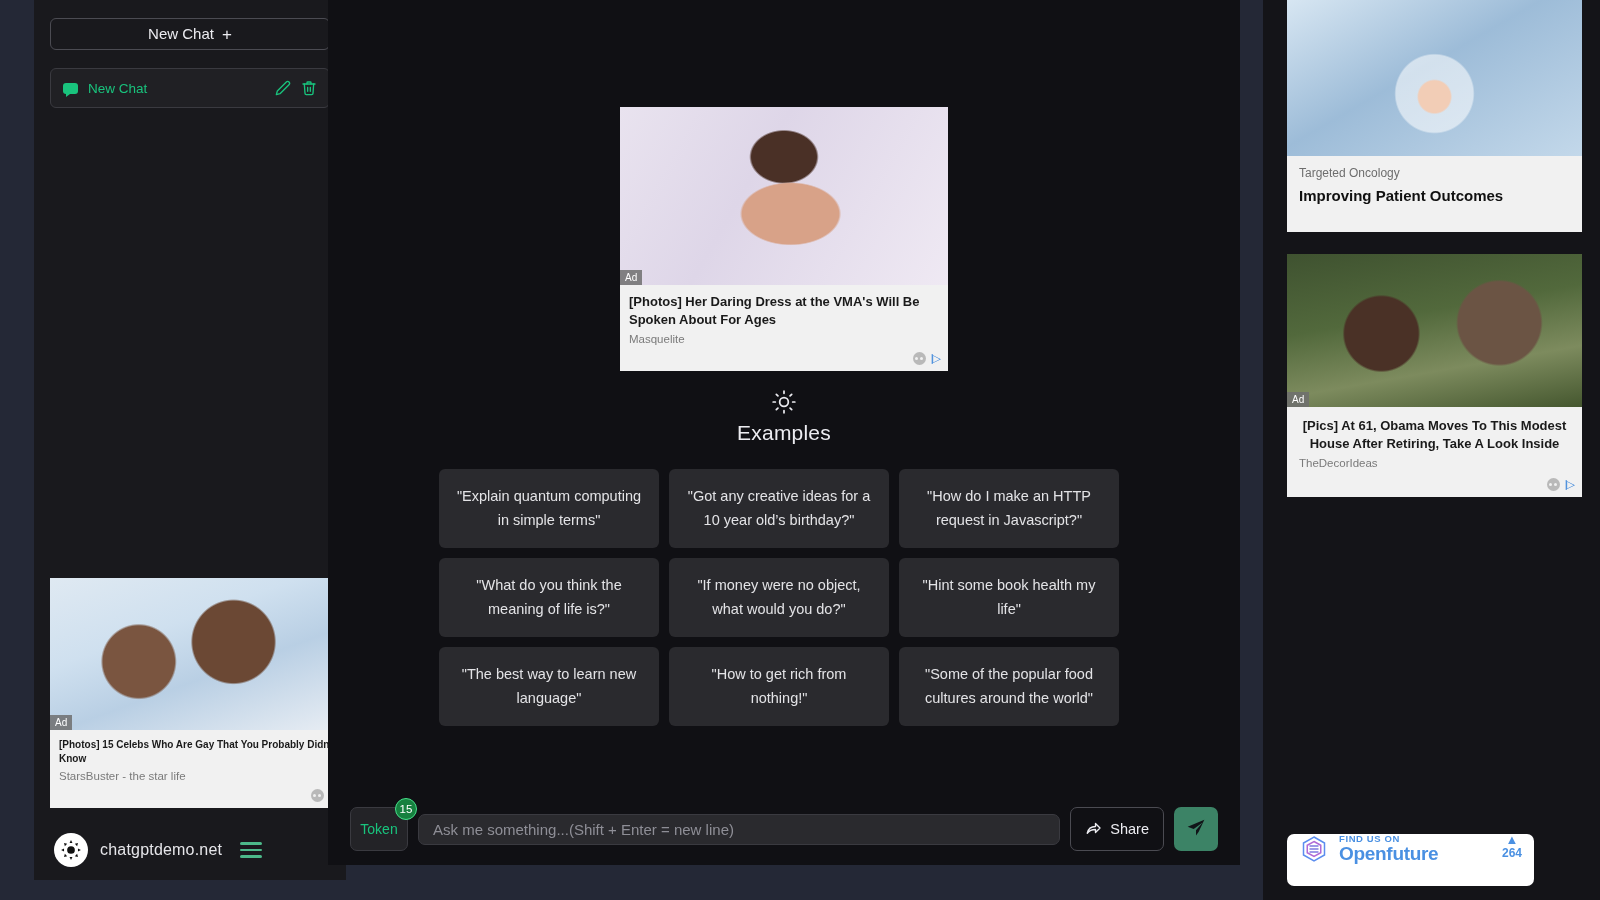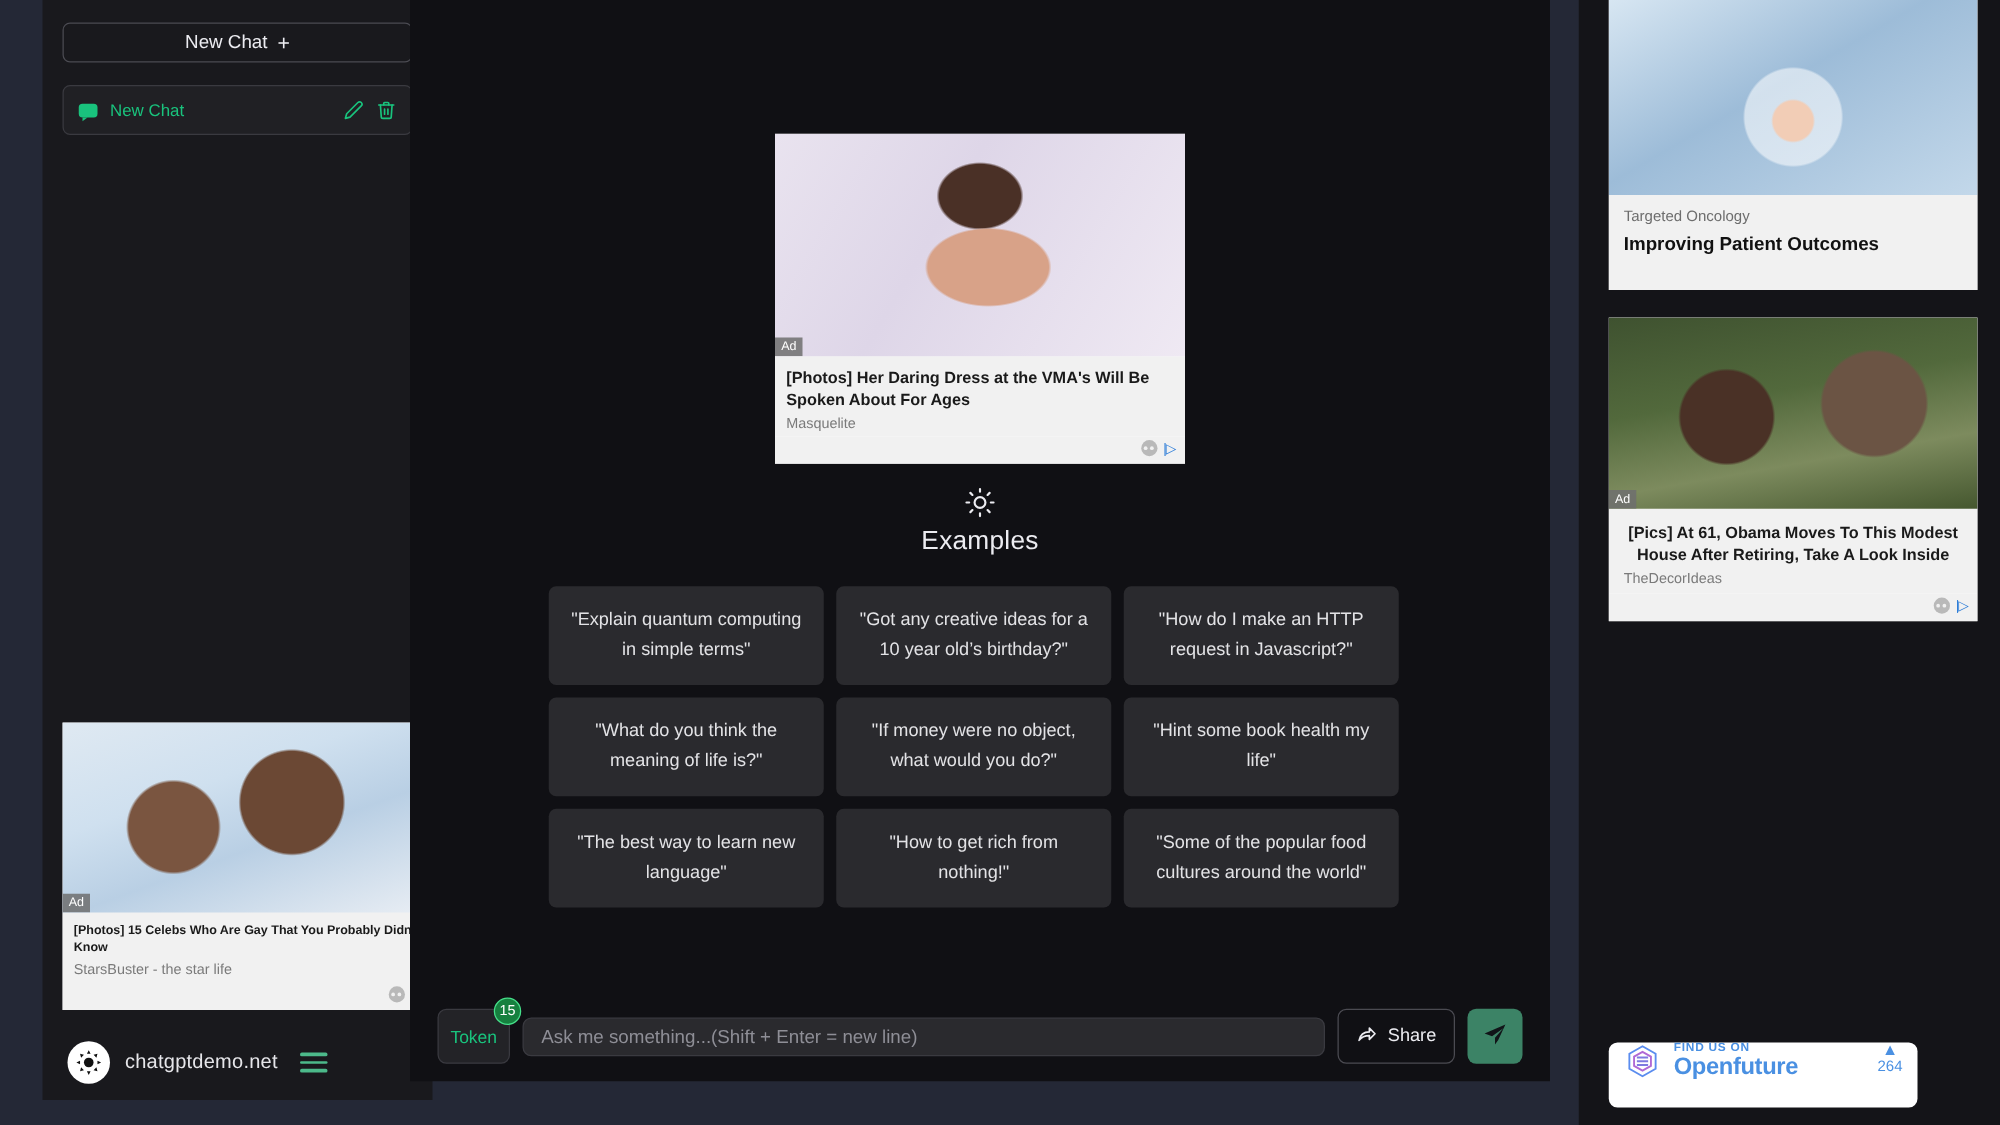--- a/index.html
+++ b/index.html
@@ -157,21 +157,21 @@
   .openfuture {
     position: absolute; left: 24px; bottom: 14px;
     width: 247px; height: 52px; background: #fff; border-radius: 7px;
     display: flex; align-items: flex-start; gap: 10px; padding: 0 12px;
   }
   .of-text { flex: 1; line-height: 1.05; }
   .of-find { font-size: 9.5px; font-weight: 700; color: #4a90e2; letter-spacing: .6px; }
   .of-name { font-size: 19px; font-weight: 700; color: #4a90e2; letter-spacing: -.3px; }
   .of-vote { text-align: center; color: #4a90e2; }
   .of-tri { font-size: 13px; line-height: 12px; }
-  .of-count { font-size: 12px; font-weight: 400; }
+  .of-count { font-size: 12px; font-weight: 700; }
 
   
   .img-celeb { height: 152px; background:
      radial-gradient(circle at 30% 55%, #7a5540 0 16%, transparent 17%),
      radial-gradient(circle at 62% 42%, #6b4834 0 20%, transparent 21%),
      linear-gradient(160deg,#dfe9f2 0%, #cfe0ef 35%, #b9cfe4 60%, #e9eef4 100%); }
   .img-vma { height: 178px; background:
      radial-gradient(ellipse at 52% 60%, #d8a288 0 20%, transparent 21%),
      radial-gradient(ellipse at 50% 28%, #4a3026 0 14%, transparent 15%),
      linear-gradient(120deg,#e9e3ef 0%, #ded6e8 40%, #efe9f3 100%); }

